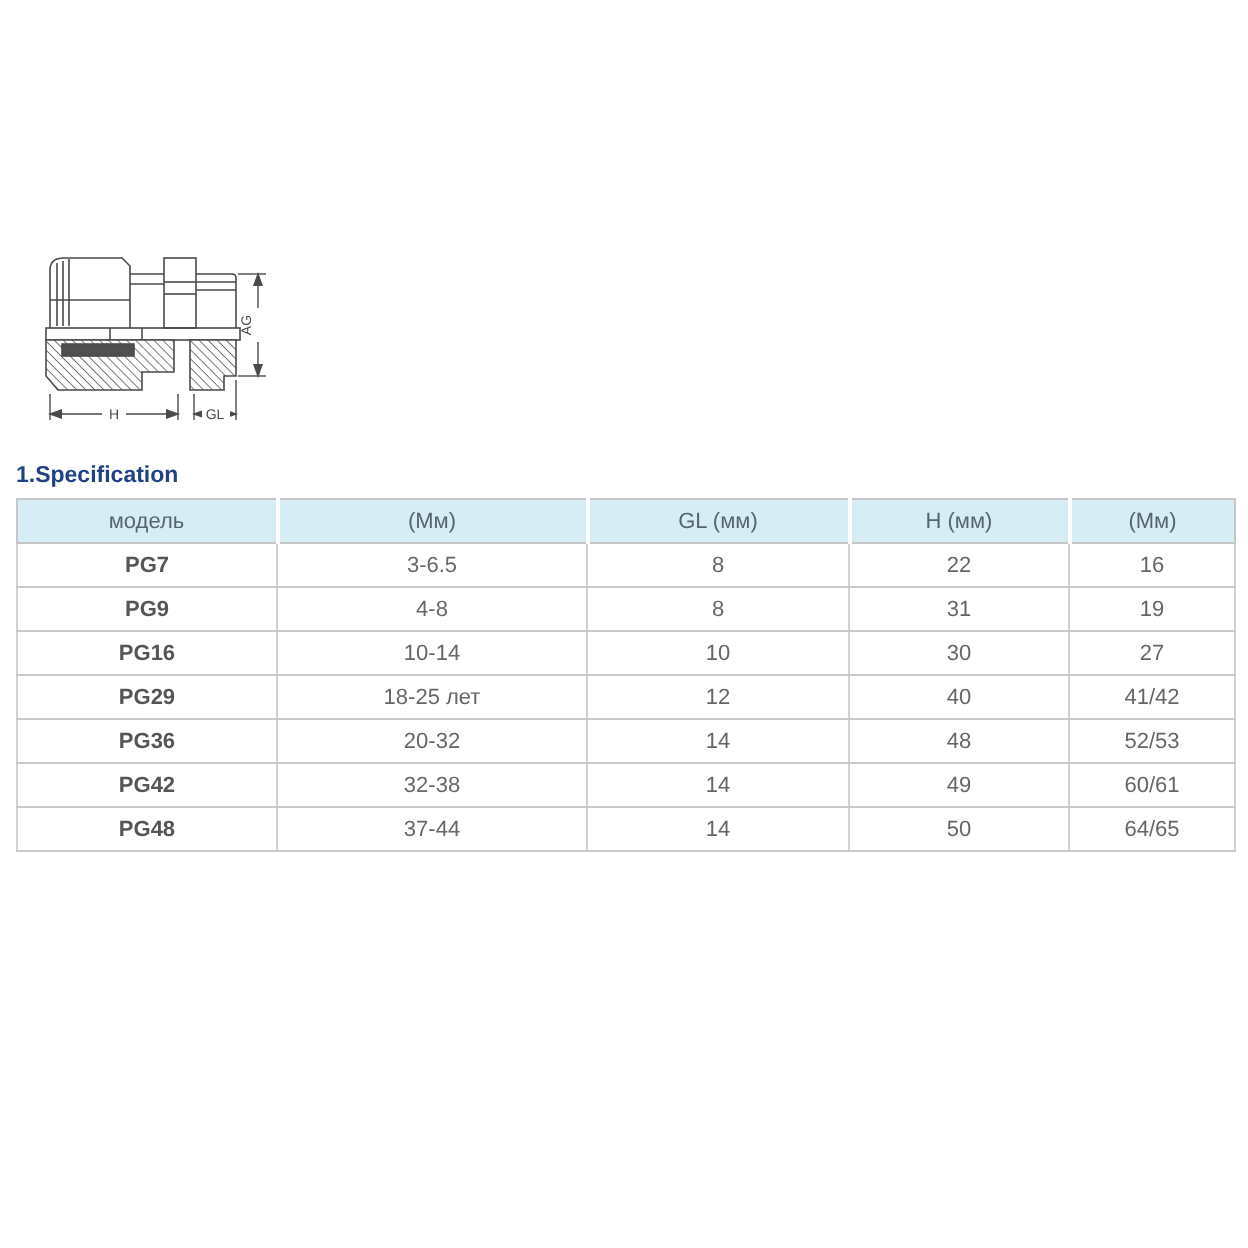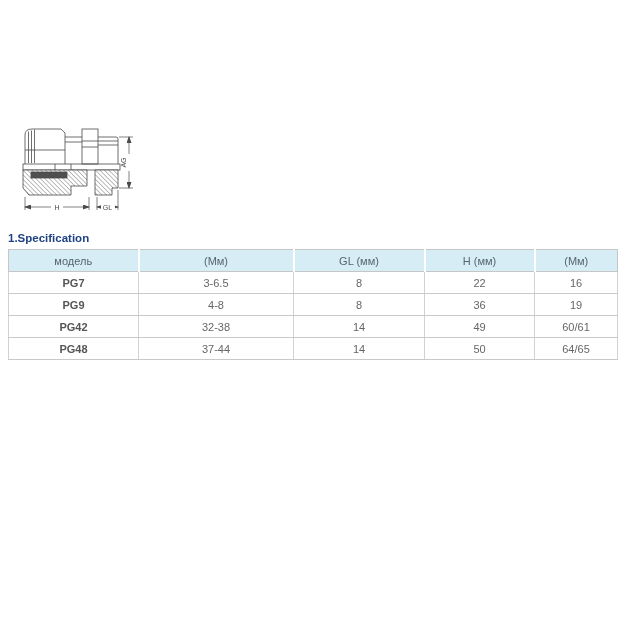--- a/index.html
+++ b/index.html
@@ -162,22 +162,43 @@
         <td>PG7</td>
         <td>3-6.5</td>
         <td>8</td>
         <td>22</td>
         <td>16</td>
       </tr>
         <tr>
         <td>PG9</td>
         <td>4-8</td>
         <td>8</td>
-        <td>36</td>
+        <td>31</td>
         <td>19</td>
+      </tr>
+        <tr>
+        <td>PG16</td>
+        <td>10-14</td>
+        <td>10</td>
+        <td>30</td>
+        <td>27</td>
+      </tr>
+        <tr>
+        <td>PG29</td>
+        <td>18-25 лет</td>
+        <td>12</td>
+        <td>40</td>
+        <td>41/42</td>
+      </tr>
+        <tr>
+        <td>PG36</td>
+        <td>20-32</td>
+        <td>14</td>
+        <td>48</td>
+        <td>52/53</td>
       </tr>
         <tr>
         <td>PG42</td>
         <td>32-38</td>
         <td>14</td>
         <td>49</td>
         <td>60/61</td>
       </tr>
         <tr>
         <td>PG48</td>

